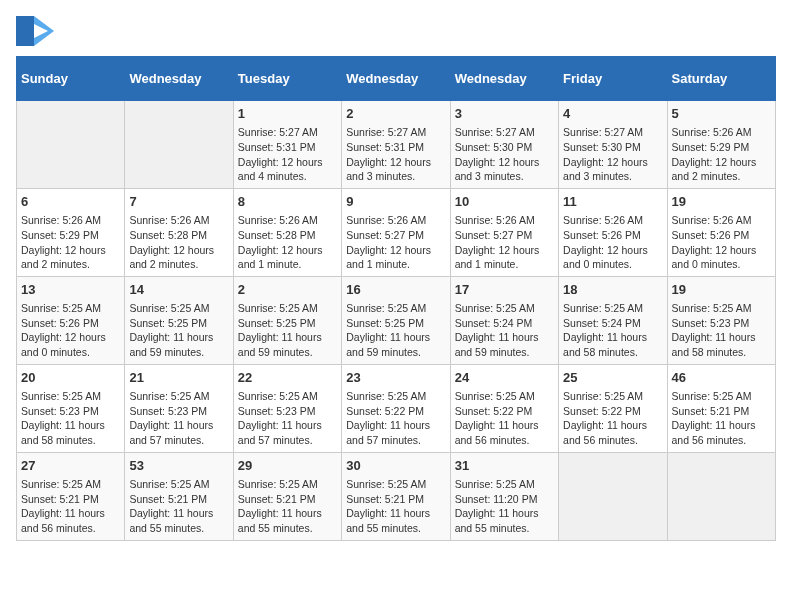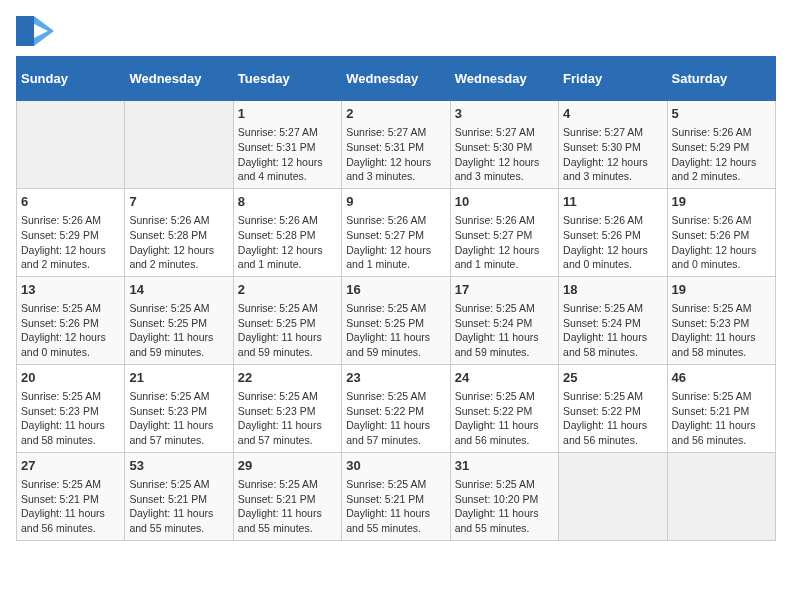--- a/index.html
+++ b/index.html
@@ -300,20 +300,20 @@
         </td>
         <td>
           <span class="day-num">30</span>
           <div>Sunrise: 5:25 AM</div>
           <div>Sunset: 5:21 PM</div>
           <div>Daylight: 11 hours and 55 minutes.</div>
         </td>
         <td>
           <span class="day-num">31</span>
           <div>Sunrise: 5:25 AM</div>
-          <div>Sunset: 10:20 PM</div>
+          <div>Sunset: 11:20 PM</div>
           <div>Daylight: 11 hours and 55 minutes.</div>
         </td>
         <td class="empty"></td>
         <td class="empty"></td>
       </tr>
     </tbody>
 </table>
 
 </body></html>

